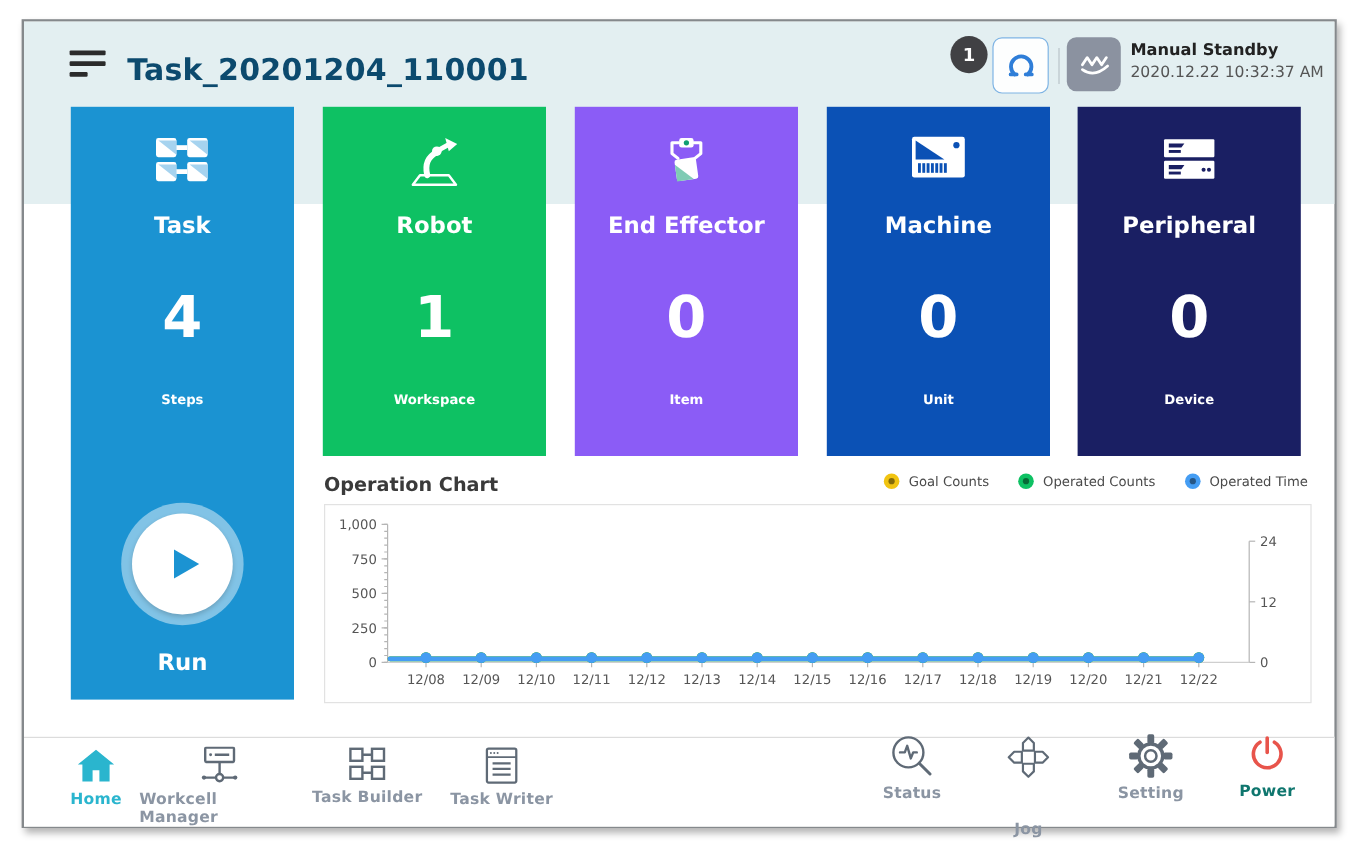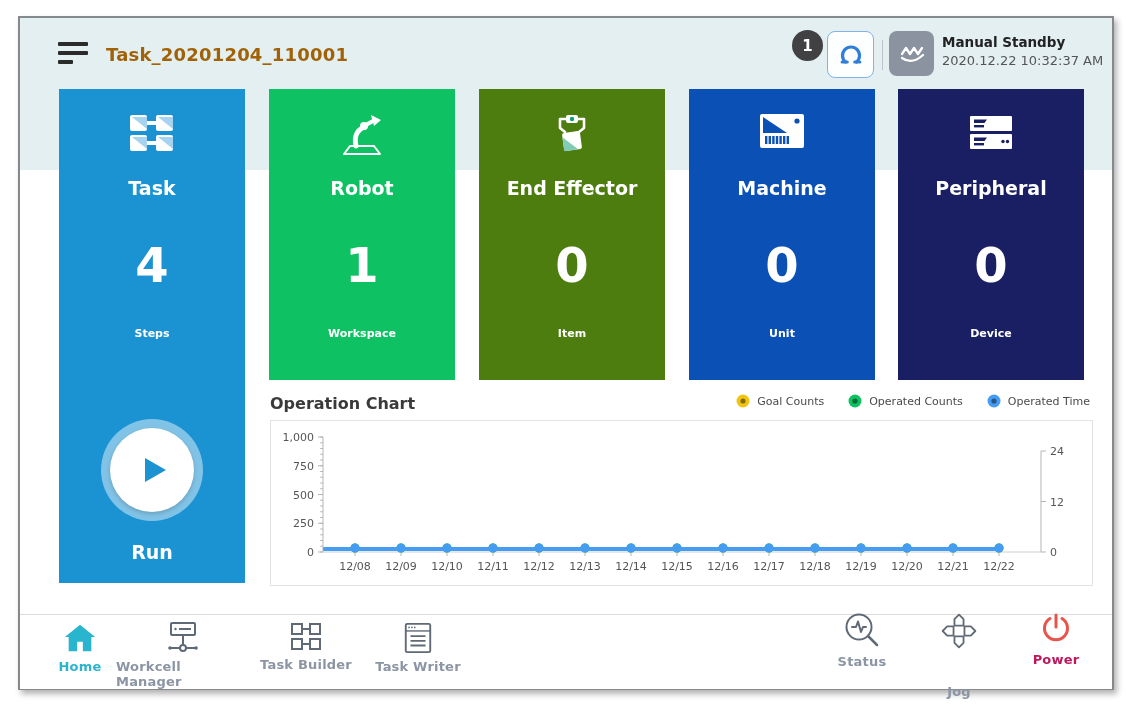--- a/index.html
+++ b/index.html
@@ -6,21 +6,21 @@
   .stage{position:relative;width:1134px;height:708px;background:#fff;overflow:hidden;
          font-family:"DejaVu Sans","Liberation Sans",sans-serif;}
   .frame{position:absolute;left:18px;top:16px;width:1092px;height:670px;background:#fff;
          border:2px solid #85898c;box-shadow:3px 4px 6px rgba(0,0,0,.3);}
   .header-band{position:absolute;left:0;top:0;width:100%;height:152px;background:#e3eff1;}
   .hamburger{position:absolute;left:38px;top:24px;width:32px;height:26px;cursor:pointer;}
   .hamburger span{display:block;height:3.5px;background:#2b2b2b;border-radius:1px;margin-bottom:5.5px;}
   .hamburger span:nth-child(1){width:30px;}
   .hamburger span:nth-child(2){width:30px;}
   .hamburger span:nth-child(3){width:15px;}
-  .page-title{position:absolute;left:86px;top:26px;font-size:18px;font-weight:bold;color:#a16207;letter-spacing:.2px;}
+  .page-title{position:absolute;left:86px;top:26px;font-size:25px;font-weight:bold;color:#0c4a6e;letter-spacing:.2px;}
   .callout-badge{position:absolute;left:772px;top:12px;width:31px;height:31px;border-radius:50%;
         background:#414144;color:#fff;font-size:15px;font-weight:bold;display:flex;align-items:center;justify-content:center;}
   .tool-btn{position:absolute;top:13px;width:45px;height:45px;border-radius:8px;display:flex;align-items:center;justify-content:center;}
   .gripper-btn{left:807px;background:#fdfefe;border:1.5px solid #7fb4e4;}
   .hdr-divider{position:absolute;left:862px;top:22px;width:1px;height:30px;background:#b9c4c8;}
   .mode-btn{left:869px;background:#8b92a0;border:none;}
   .mode-text{position:absolute;left:922px;top:16px;}
   .mode-label{font-size:13.5px;font-weight:bold;color:#222;}
   .mode-datetime{font-size:13px;color:#555;margin-top:3px;}
   .card{position:absolute;top:71px;width:186px;height:291px;cursor:pointer;}
@@ -40,21 +40,21 @@
   .legend{position:absolute;right:22px;top:376px;display:flex;gap:24px;align-items:center;}
   .legend-item{display:flex;align-items:center;gap:7px;font-size:11px;color:#4a4a4a;}
   .chart-box{position:absolute;left:250px;top:402px;width:821px;height:164px;border:1px solid #e2e2e2;background:#fff;}
   .nav{position:absolute;left:0;top:596px;width:100%;height:74px;background:#fff;border-top:1px solid #dcdcdc;
        display:flex;align-items:center;justify-content:space-between;}
   .nav-group{display:flex;align-items:flex-start;}
   .nav-left{margin-left:24px;} .nav-right{margin-right:10px;}
   .nav-item{display:flex;flex-direction:column;align-items:center;gap:5px;cursor:pointer;padding-top:6px;}
   .nav-item .nlabel{font-size:13px;font-weight:bold;color:#8b95a3;letter-spacing:.2px;}
   .nav-item.active .nlabel{color:#2ab5ce;}
-  .nav-item.power .nlabel{color:#be185d;}
+  .nav-item.power .nlabel{color:#0f766e;}
   .ni-home{width:72px;} .ni-wm{width:134px;} .ni-tb{width:112px;} .ni-tw{width:112px;}
   .ni-status{width:92px;} .ni-jog{width:102px;gap:33px;} .ni-setting{width:102px;} .ni-power{width:92px;}
 </style>
 </head>
 <body>
 
 <div class="stage">
  <div class="frame">
 
   <div class="header-band"></div>
@@ -124,21 +124,21 @@
         <circle cx="26" cy="13" r="4" fill="#fff"></circle>
         <path d="M26 13 L35 8" stroke="#fff" stroke-width="4" stroke-linecap="round"></path>
         <polygon points="33,2 43,7 36,13" fill="#fff"></polygon>
       </svg>
     </div>
     <div class="clabel">Robot</div>
     <div class="cvalue">1</div>
     <div class="cunit">Workspace</div>
   </div>
 
-  <div class="card card-endeffector" style="background: #4d7c0f;">
+  <div class="card card-endeffector" style="background: #8b5cf6;">
     <div class="cicon">
       <svg width="44" height="44" viewBox="0 0 44 44">
         <rect x="16" y="2" width="12" height="8" rx="2" fill="#fff"></rect>
         <circle cx="22" cy="6" r="2.2" fill="#119e72"></circle>
         <path d="M16 6 H10 V15 L15 19 M28 6 H34 V15 L29 19" fill="none" stroke="#fff" stroke-width="2.6" stroke-linejoin="round" stroke-linecap="round"></path>
         <g transform="rotate(-8 22 28)">
           <rect x="13" y="19" width="18" height="18" rx="2" fill="#fff"></rect>
           <polygon points="13,23 13,37 27,37" fill="#7fcbb4"></polygon>
         </g>
       </svg>
@@ -399,20 +399,38 @@
         <svg width="40" height="40" viewBox="0 0 44 44">
           <g fill="none" stroke="#5f6a76" stroke-width="2" stroke-linejoin="round">
             <polygon points="22,4 27,9 27,16 17,16 17,9"></polygon>
             <polygon points="22,40 27,35 27,28 17,28 17,35"></polygon>
             <polygon points="4,22 9,17 16,17 16,27 9,27"></polygon>
             <polygon points="40,22 35,17 28,17 28,27 35,27"></polygon>
           </g>
         </svg>
         <span class="nlabel">Jog</span>
       </div>
+      <div class="nav-item ni-setting">
+        <svg width="38" height="38" viewBox="0 0 40 40">
+          <g fill="#5f6a76">
+            <rect x="17" y="1" width="6" height="8" rx="1.5"></rect>
+            <rect x="17" y="1" width="6" height="8" rx="1.5" transform="rotate(45 20 20)"></rect>
+            <rect x="17" y="1" width="6" height="8" rx="1.5" transform="rotate(90 20 20)"></rect>
+            <rect x="17" y="1" width="6" height="8" rx="1.5" transform="rotate(135 20 20)"></rect>
+            <rect x="17" y="1" width="6" height="8" rx="1.5" transform="rotate(180 20 20)"></rect>
+            <rect x="17" y="1" width="6" height="8" rx="1.5" transform="rotate(225 20 20)"></rect>
+            <rect x="17" y="1" width="6" height="8" rx="1.5" transform="rotate(270 20 20)"></rect>
+            <rect x="17" y="1" width="6" height="8" rx="1.5" transform="rotate(315 20 20)"></rect>
+            <circle cx="20" cy="20" r="12"></circle>
+          </g>
+          <circle cx="20" cy="20" r="9" fill="#fff"></circle>
+          <circle cx="20" cy="20" r="5" fill="#fff" stroke="#5f6a76" stroke-width="2.2"></circle>
+        </svg>
+        <span class="nlabel">Setting</span>
+      </div>
       <div class="nav-item power ni-power">
         <svg width="36" height="36" viewBox="0 0 36 36">
           <path d="M18 4 V16" stroke="#e8544b" stroke-width="3" stroke-linecap="round"></path>
           <path d="M12 7.5 A 11.5 11.5 0 1 0 24 7.5" fill="none" stroke="#e8544b" stroke-width="3" stroke-linecap="round"></path>
         </svg>
         <span class="nlabel">Power</span>
       </div>
     </div>
   </div>
 

